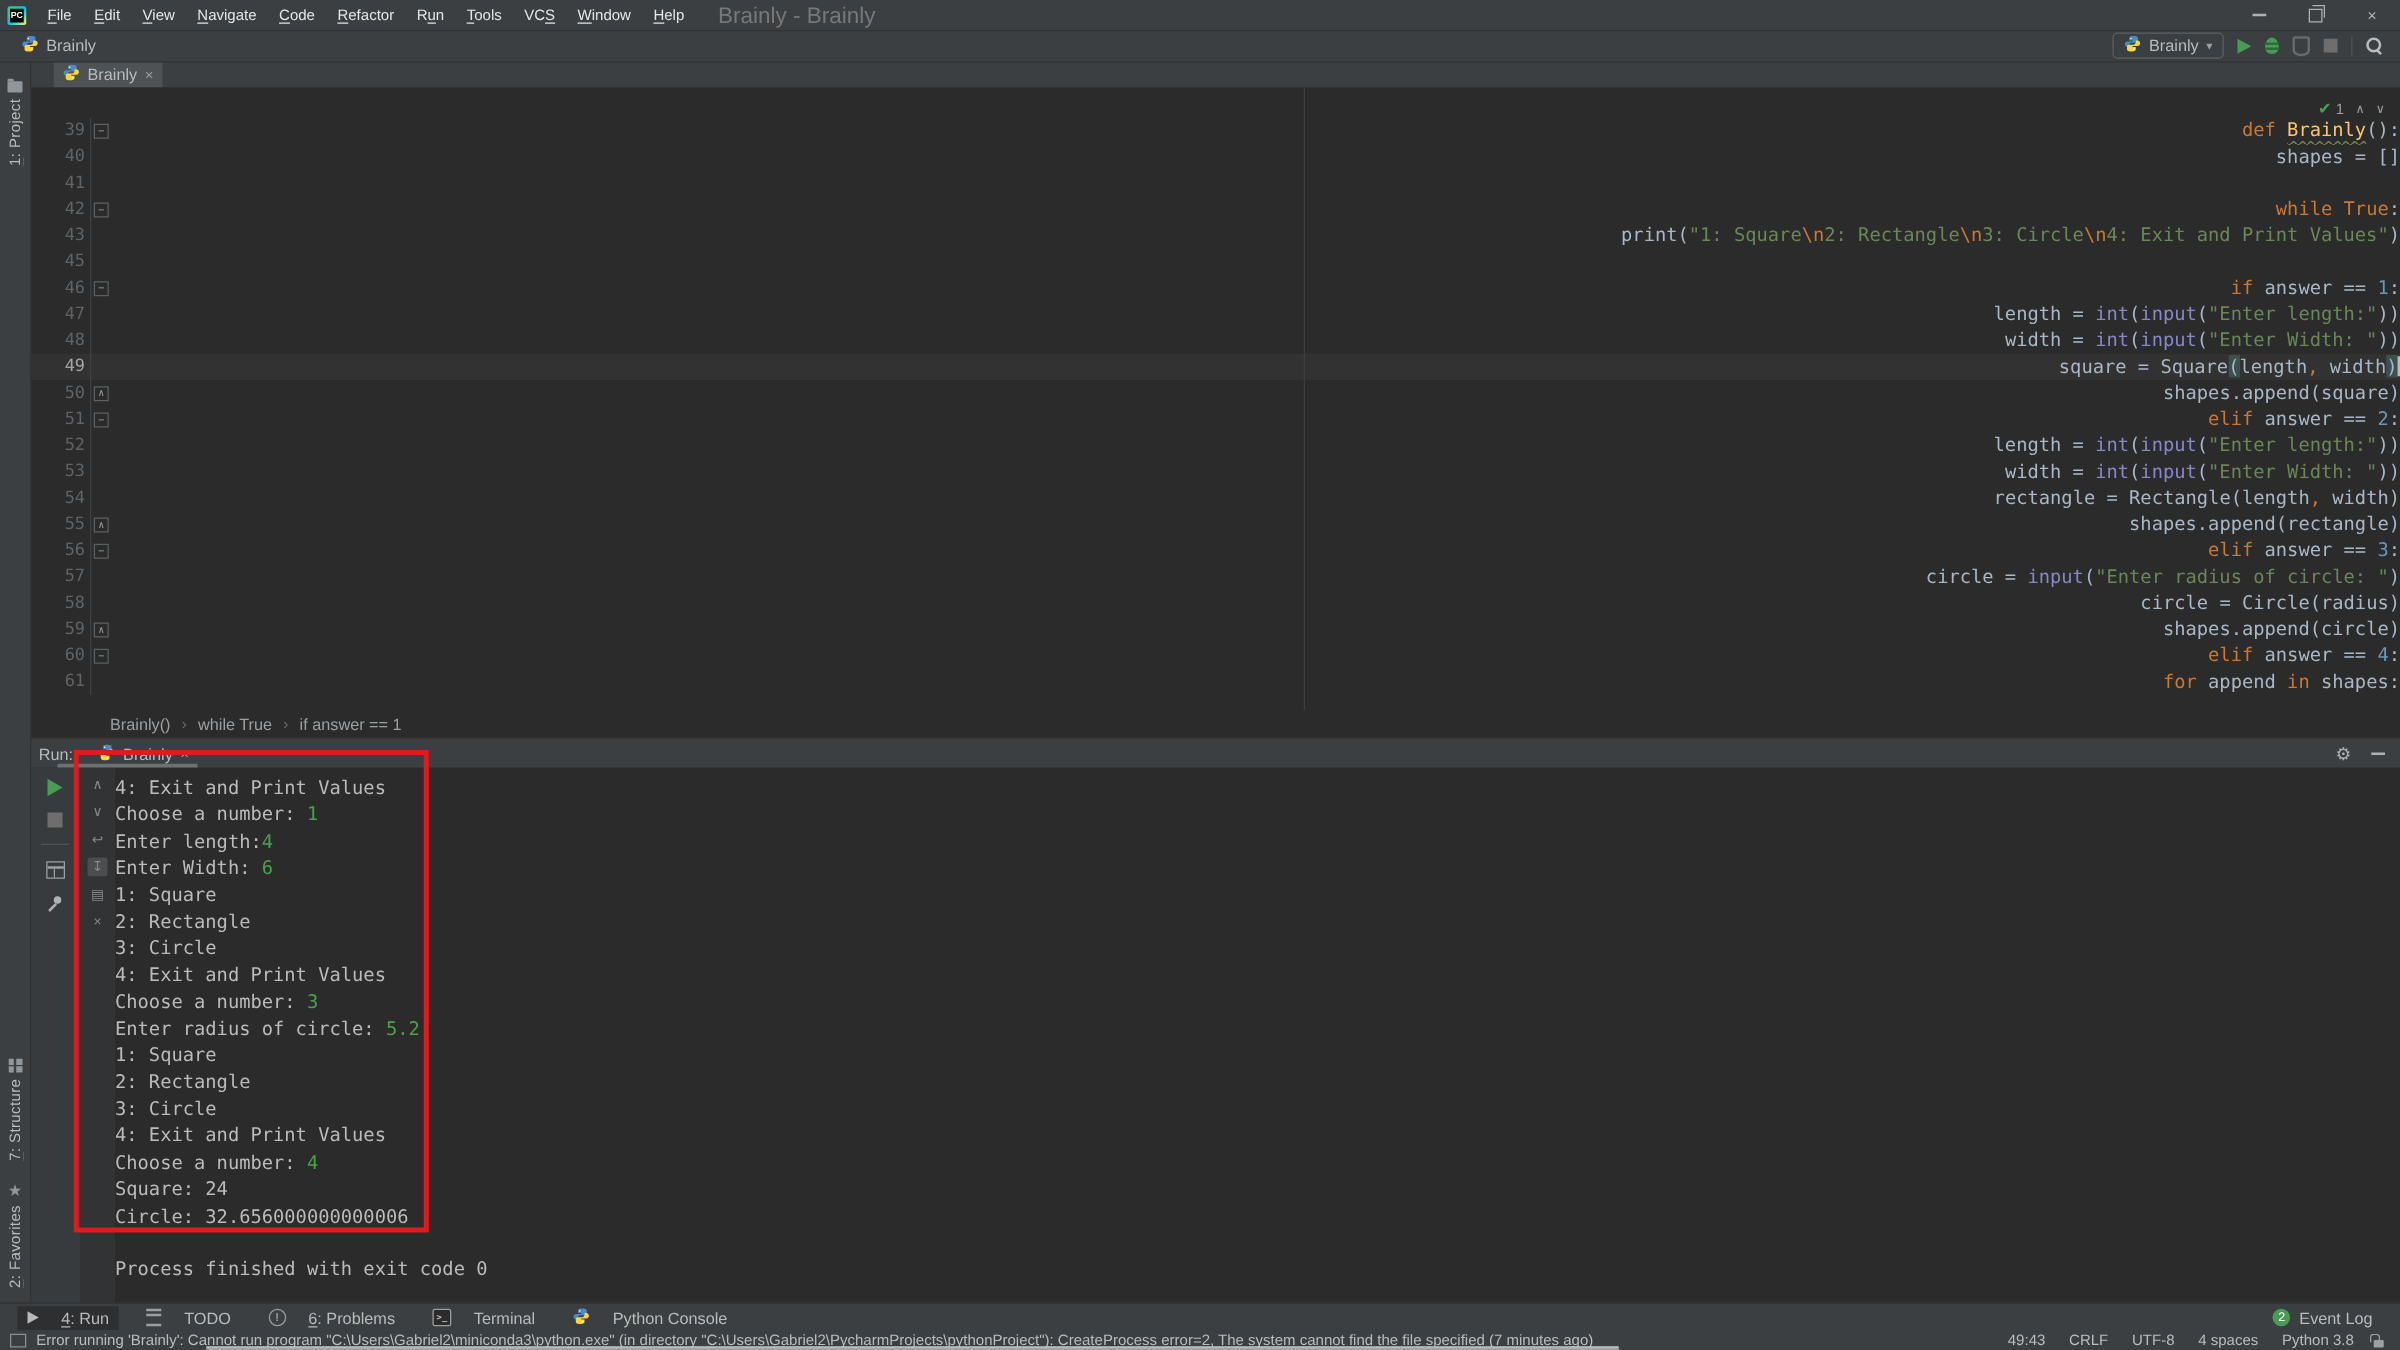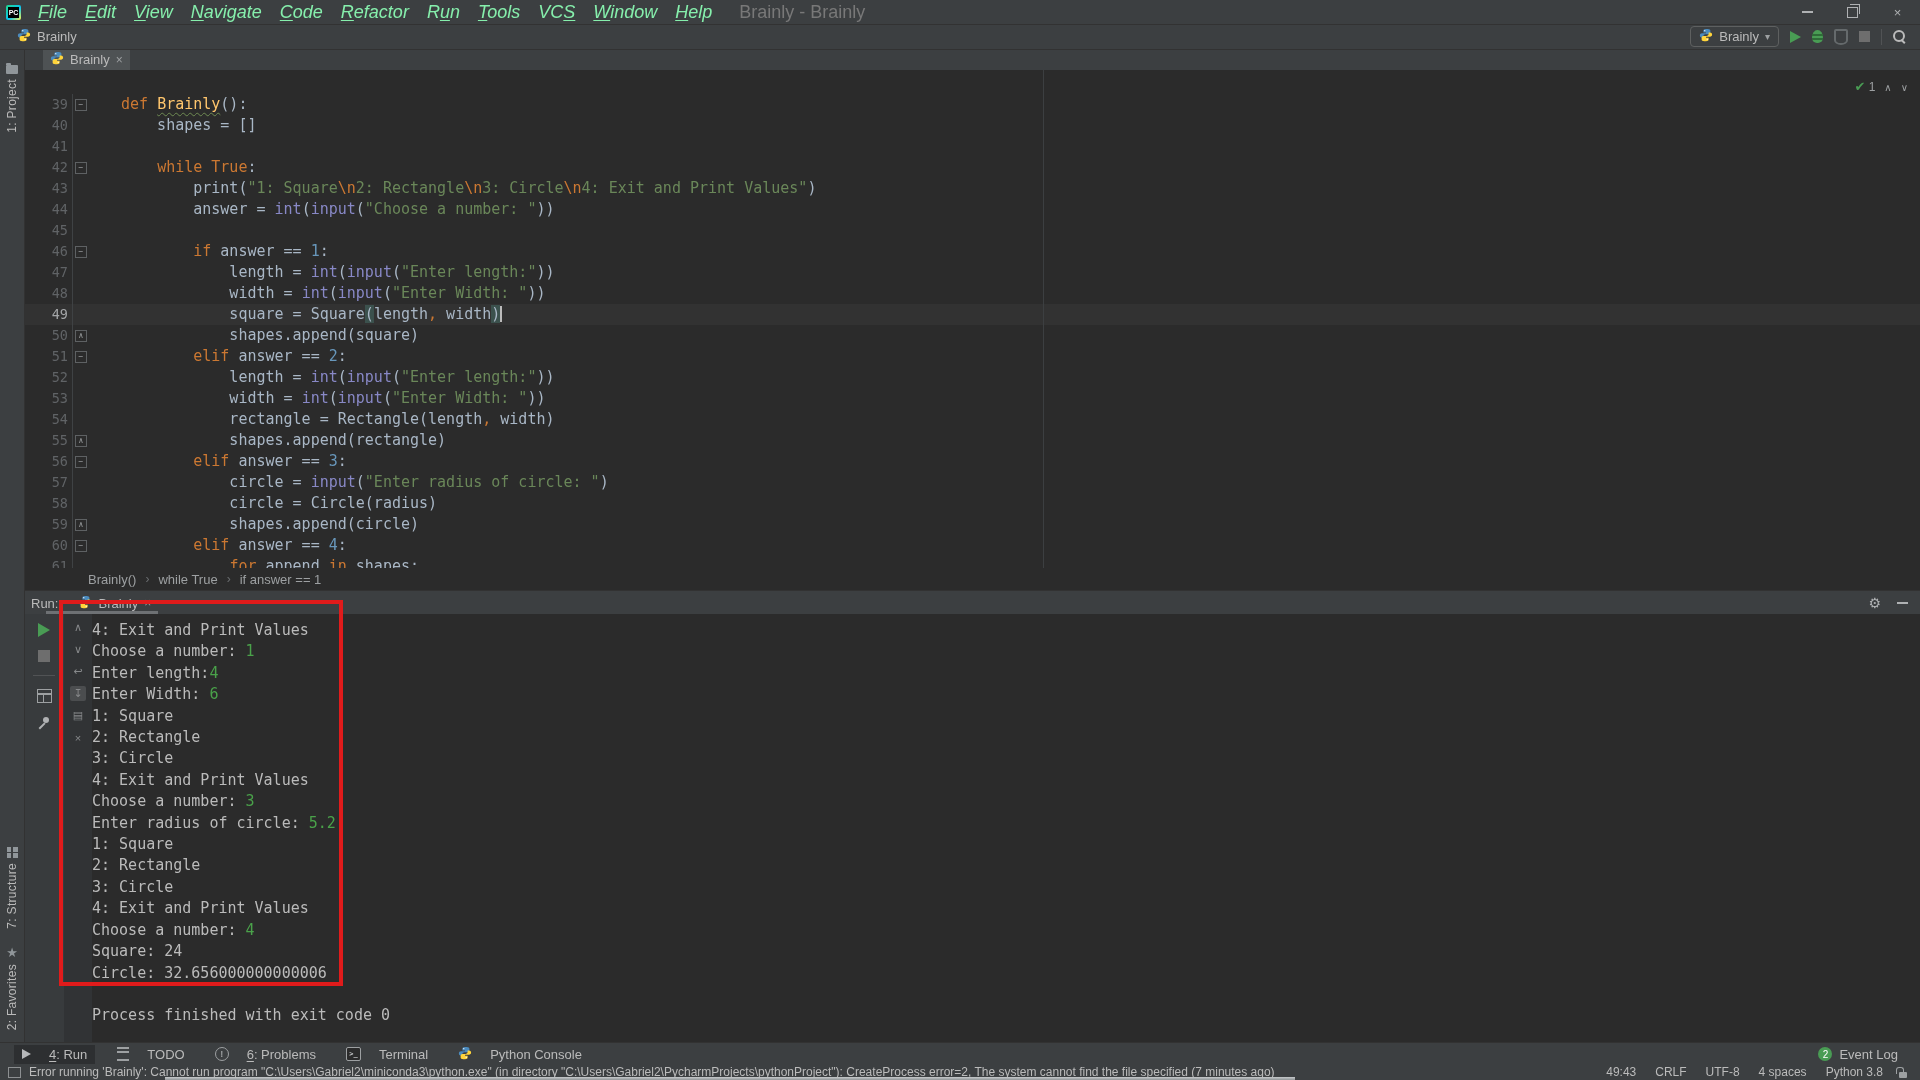--- a/index.html
+++ b/index.html
@@ -9,21 +9,21 @@
 
   
   .titlebar{position:absolute;top:0;left:0;right:0;height:24px;background:#3c3f41;
             border-bottom:1px solid #323232;display:flex;align-items:center;z-index:5;}
   .pc-logo{width:15px;height:15px;margin:0 8px 0 6px;flex:none;border-radius:2px;
            background:linear-gradient(135deg,#21d789 0%,#07c3f2 55%,#fcf84a 100%);
            display:flex;align-items:center;justify-content:center;}
   .pc-logo i{font-style:normal;font-weight:bold;font-size:7px;color:#fff;background:#000;
              width:11px;height:11px;display:flex;align-items:center;justify-content:center;}
   .menubar{display:flex;align-items:center;height:100%;}
-  .menu-item{padding:0 9px;font-size:18px;color:#86efac;line-height:24px;cursor:default;font-style:italic;}
+  .menu-item{padding:0 9px;font-size:12px;color:#e5e5e5;line-height:24px;cursor:default;}
   .menu-item u{text-underline-offset:2px;}
   .win-title{margin-left:18px;font-size:18px;color:#787878;}
   .win-controls{margin-left:auto;display:flex;height:100%;}
   .win-btn{width:45px;height:100%;display:flex;align-items:center;justify-content:center;color:#afb1b3;font-size:13px;}
   .ic-min{width:11px;height:1.5px;background:#afb1b3;display:inline-block;}
   .ic-max{width:9px;height:9px;border:1.5px solid #afb1b3;position:relative;display:inline-block;}
   .ic-max:before{content:"";position:absolute;left:2px;top:-4px;width:9px;height:9px;border:1.5px solid #afb1b3;border-left:none;border-bottom:none;}
 
   
   .toolbar{position:absolute;top:24px;left:0;right:0;height:25px;background:#3c3f41;
@@ -66,21 +66,21 @@
   .editor{position:absolute;top:70px;left:24px;right:0;height:498px;background:#2b2b2b;overflow:hidden;
           font-family:"DejaVu Sans Mono","Liberation Mono",monospace;font-size:15px;line-height:21px;}
   .code-wrap{padding-top:24px;}
   .cl{display:flex;height:21px;white-space:pre;}
   .cl.cur{background:#323232;}
   .ln{width:44px;flex:none;text-align:right;color:#606366;font-size:13.5px;}
   .cl.cur .ln{color:#a4a6a8;}
   .fold{width:48px;flex:none;border-left:1px solid #3f4244;margin-left:4px;position:relative;}
   .fold .fm{position:absolute;left:2px;top:5px;width:10px;height:10px;border:1px solid #5e6163;
             color:#9da0a2;font-size:8px;line-height:9px;text-align:center;background:#2b2b2b;}
-  .codeline{flex:1;}
+  .codeline{flex:1;text-align:right;}
   .td{color:#a9b7c6;} .tk{color:#cc7832;} .tf{color:#ffc66d;text-decoration:underline wavy #6e8a52 1px;text-underline-offset:3px;}
   .ts{color:#6a8759;} .te{color:#cc7832;} .tn{color:#6897bb;} .tb{color:#8888c6;}
   .th{color:#a9b7c6;background:#3b514d;}
   .caret{display:inline-block;width:2px;height:16px;background:#bbbbbb;vertical-align:-3px;}
   .margin-line{position:absolute;left:1019px;top:0;bottom:0;width:1px;background:#3c3f41;}
   .inspect{position:absolute;top:6px;right:12px;display:flex;align-items:center;gap:9px;
            font-family:"Liberation Sans",sans-serif;font-size:12px;color:#9da0a2;}
   .insp-check{color:#499C54;font-size:13px;}
   .chev{font-size:10px;color:#9da0a2;}
 
@@ -253,21 +253,20 @@
   </div>
 
   <div class="editor">
     <div class="margin-line"></div>
     <div class="code-wrap" id="code">
         <div class="cl"><span class="ln">39</span><span class="fold"><span class="fm">−</span></span><span class="codeline mono"><span class="tk">def </span><span class="tf">Brainly</span><span class="td">():</span></span></div>
         <div class="cl"><span class="ln">40</span><span class="fold"></span><span class="codeline mono"><span class="td">    shapes = []</span></span></div>
         <div class="cl"><span class="ln">41</span><span class="fold"></span><span class="codeline mono"></span></div>
         <div class="cl"><span class="ln">42</span><span class="fold"><span class="fm">−</span></span><span class="codeline mono"><span class="td">    </span><span class="tk">while</span><span class="td"> </span><span class="tk">True</span><span class="td">:</span></span></div>
         <div class="cl"><span class="ln">43</span><span class="fold"></span><span class="codeline mono"><span class="td">        print(</span><span class="ts">"1: Square</span><span class="te">\n</span><span class="ts">2: Rectangle</span><span class="te">\n</span><span class="ts">3: Circle</span><span class="te">\n</span><span class="ts">4: Exit and Print Values"</span><span class="td">)</span></span></div>
-        <div class="cl"><span class="ln">44</span><span class="fold"></span><span class="codeline mono"><span class="td">        answer = </span><span class="tb">int</span><span class="td">(</span><span class="tb">input</span><span class="td">(</span><span class="ts">"Choose a number: "</span><span class="td">))</span></span></div>
         <div class="cl"><span class="ln">45</span><span class="fold"></span><span class="codeline mono"></span></div>
         <div class="cl"><span class="ln">46</span><span class="fold"><span class="fm">−</span></span><span class="codeline mono"><span class="td">        </span><span class="tk">if</span><span class="td"> answer == </span><span class="tn">1</span><span class="td">:</span></span></div>
         <div class="cl"><span class="ln">47</span><span class="fold"></span><span class="codeline mono"><span class="td">            length = </span><span class="tb">int</span><span class="td">(</span><span class="tb">input</span><span class="td">(</span><span class="ts">"Enter length:"</span><span class="td">))</span></span></div>
         <div class="cl"><span class="ln">48</span><span class="fold"></span><span class="codeline mono"><span class="td">            width = </span><span class="tb">int</span><span class="td">(</span><span class="tb">input</span><span class="td">(</span><span class="ts">"Enter Width: "</span><span class="td">))</span></span></div>
         <div class="cl cur"><span class="ln">49</span><span class="fold"></span><span class="codeline mono"><span class="td">            square = Square</span><span class="th">(</span><span class="td">length</span><span class="tk">,</span><span class="td"> width</span><span class="th">)</span><span class="caret"></span></span></div>
         <div class="cl"><span class="ln">50</span><span class="fold"><span class="fm">∧</span></span><span class="codeline mono"><span class="td">            shapes.append(square)</span></span></div>
         <div class="cl"><span class="ln">51</span><span class="fold"><span class="fm">−</span></span><span class="codeline mono"><span class="td">        </span><span class="tk">elif</span><span class="td"> answer == </span><span class="tn">2</span><span class="td">:</span></span></div>
         <div class="cl"><span class="ln">52</span><span class="fold"></span><span class="codeline mono"><span class="td">            length = </span><span class="tb">int</span><span class="td">(</span><span class="tb">input</span><span class="td">(</span><span class="ts">"Enter length:"</span><span class="td">))</span></span></div>
         <div class="cl"><span class="ln">53</span><span class="fold"></span><span class="codeline mono"><span class="td">            width = </span><span class="tb">int</span><span class="td">(</span><span class="tb">input</span><span class="td">(</span><span class="ts">"Enter Width: "</span><span class="td">))</span></span></div>
         <div class="cl"><span class="ln">54</span><span class="fold"></span><span class="codeline mono"><span class="td">            rectangle = Rectangle(length</span><span class="tk">,</span><span class="td"> width)</span></span></div>

